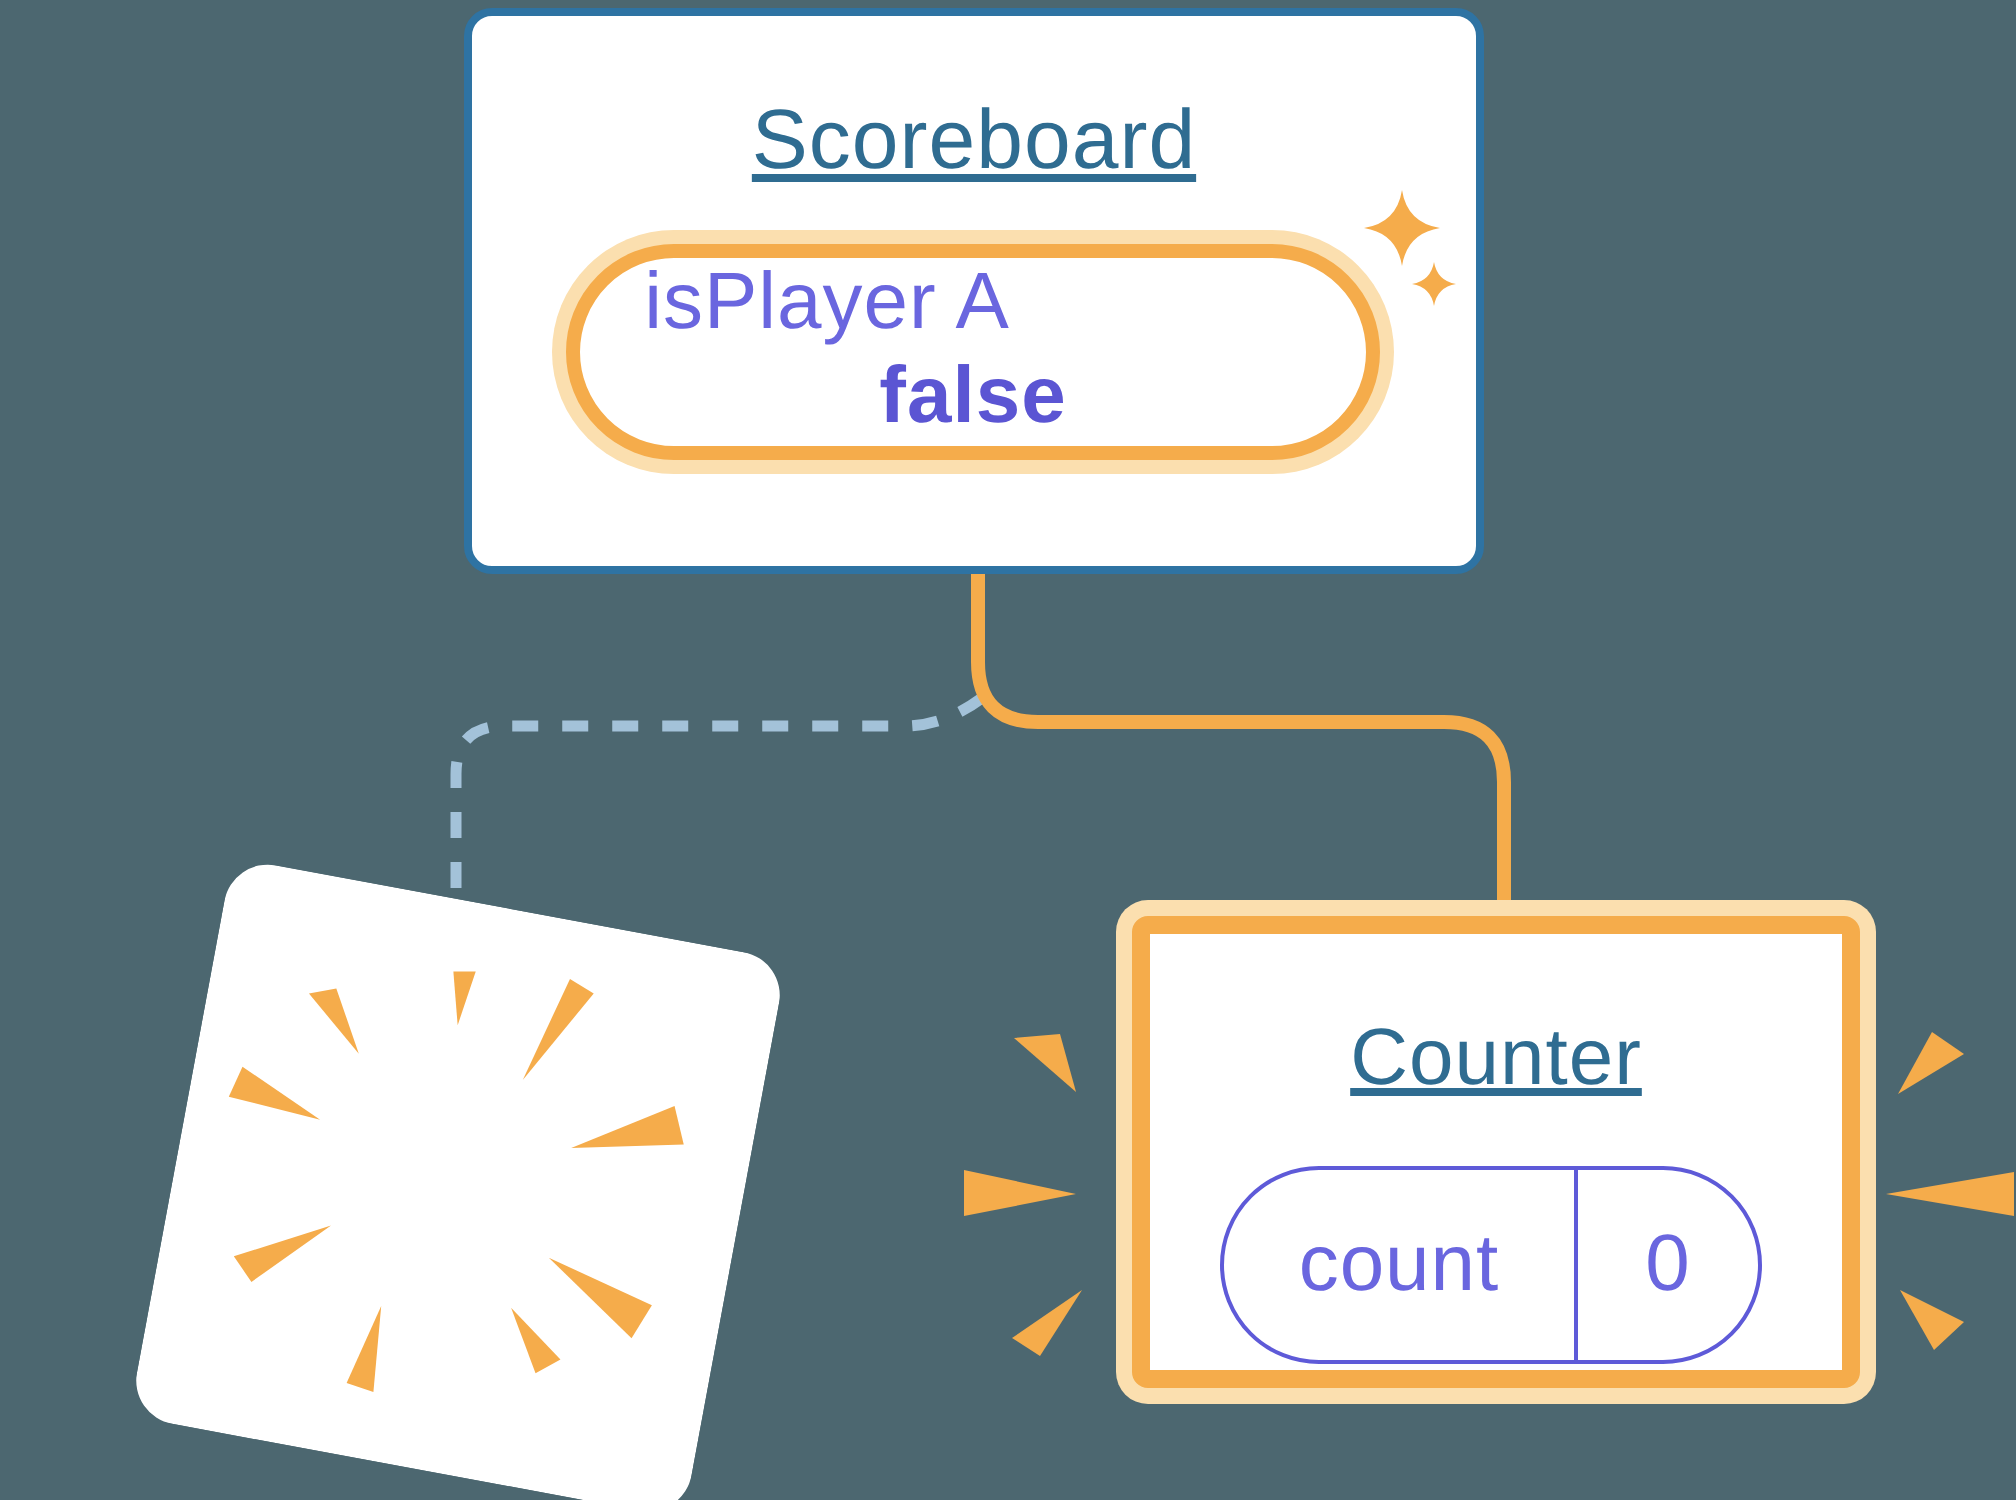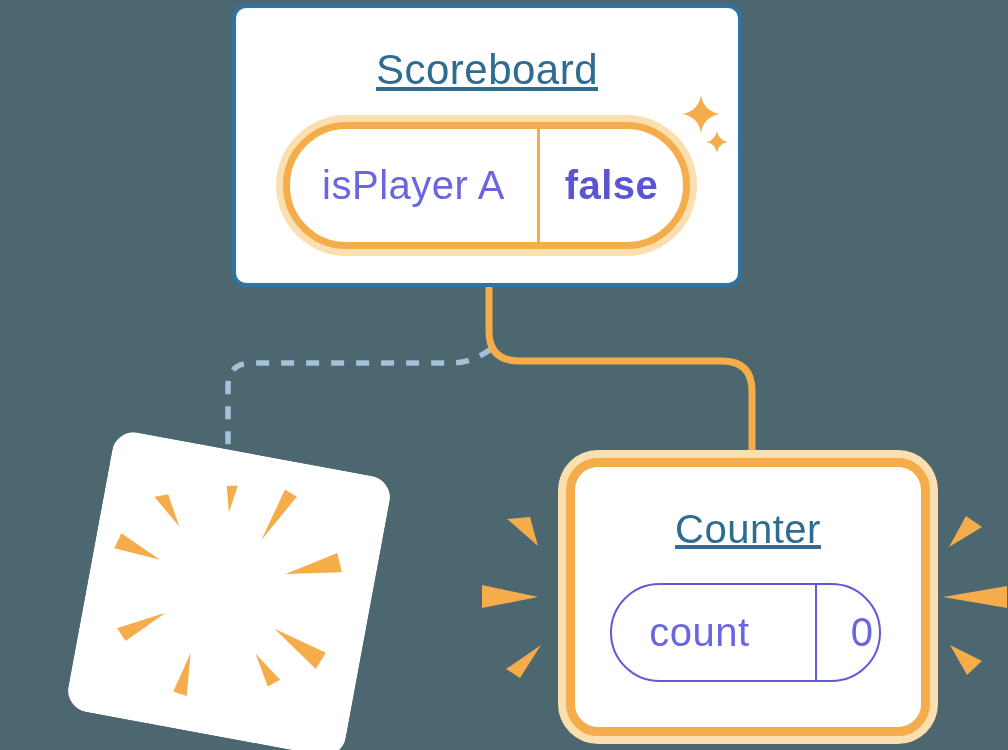--- a/index.html
+++ b/index.html
@@ -41,52 +41,52 @@
     text-align:center;
     color:var(--title-blue);
     font-size:42px;font-weight:500;letter-spacing:.5px;
     line-height:52px;
     text-decoration:underline;
   }
   .card-scoreboard .card-title{margin-top:36px;}
 
   
   .pill-orange{
-    position:absolute;left:47px;top:114px;width:407px;height:127px;
+    position:absolute;left:47px;top:114px;width:407px;height:108px;
     background:var(--card-white);
     border:7px solid var(--accent-orange);
     box-shadow:0 0 0 7px var(--pale-orange);
     border-radius:999px;
-    display:flex;align-items:stretch;overflow:hidden;
+    display:flex;align-items:stretch;overflow:hidden;flex-direction:column;
   }
   .pill-orange .pill-left{width:247px;}
   .pill-orange .pill-divider{width:3px;background:var(--accent-orange);}
   .pill-orange .pill-right{flex:1;}
   .pill-seg{display:flex;align-items:center;justify-content:center;}
   .pill-text{color:var(--purple);font-size:40px;letter-spacing:.5px;}
   .pill-text.bold{font-weight:700;color:var(--purple-bold);}
 
   
   .card-counter{
-    position:absolute;left:566px;top:458px;width:364px;height:278px;
+    position:absolute;left:566px;top:458px;width:364px;height:236px;
     background:var(--card-white);
     border:9px solid var(--accent-orange);
     box-shadow:0 0 0 8px var(--pale-orange);
-    border-radius:32px;
+    border-radius:8px;
     z-index:2;
   }
   .card-counter .card-title{margin-top:38px;font-size:40px;line-height:48px;}
 
   
   .pill-purple{
     position:absolute;left:35px;top:116px;width:271px;height:99px;
     background:var(--card-white);
     border:2px solid var(--pill-purple);
     border-radius:999px;
-    display:flex;align-items:stretch;overflow:hidden;gap:28px;
+    display:flex;align-items:stretch;overflow:hidden;
   }
   .pill-purple .pill-left{width:175px;}
   .pill-purple .pill-divider{width:2px;background:var(--pill-purple);}
   .pill-purple .pill-right{flex:1;}
   .pill-purple .pill-text{font-size:40px;}
 
   
   .poof-card{
     position:absolute;left:88px;top:452px;width:282px;height:284px;
     transform:rotate(10.5deg);

